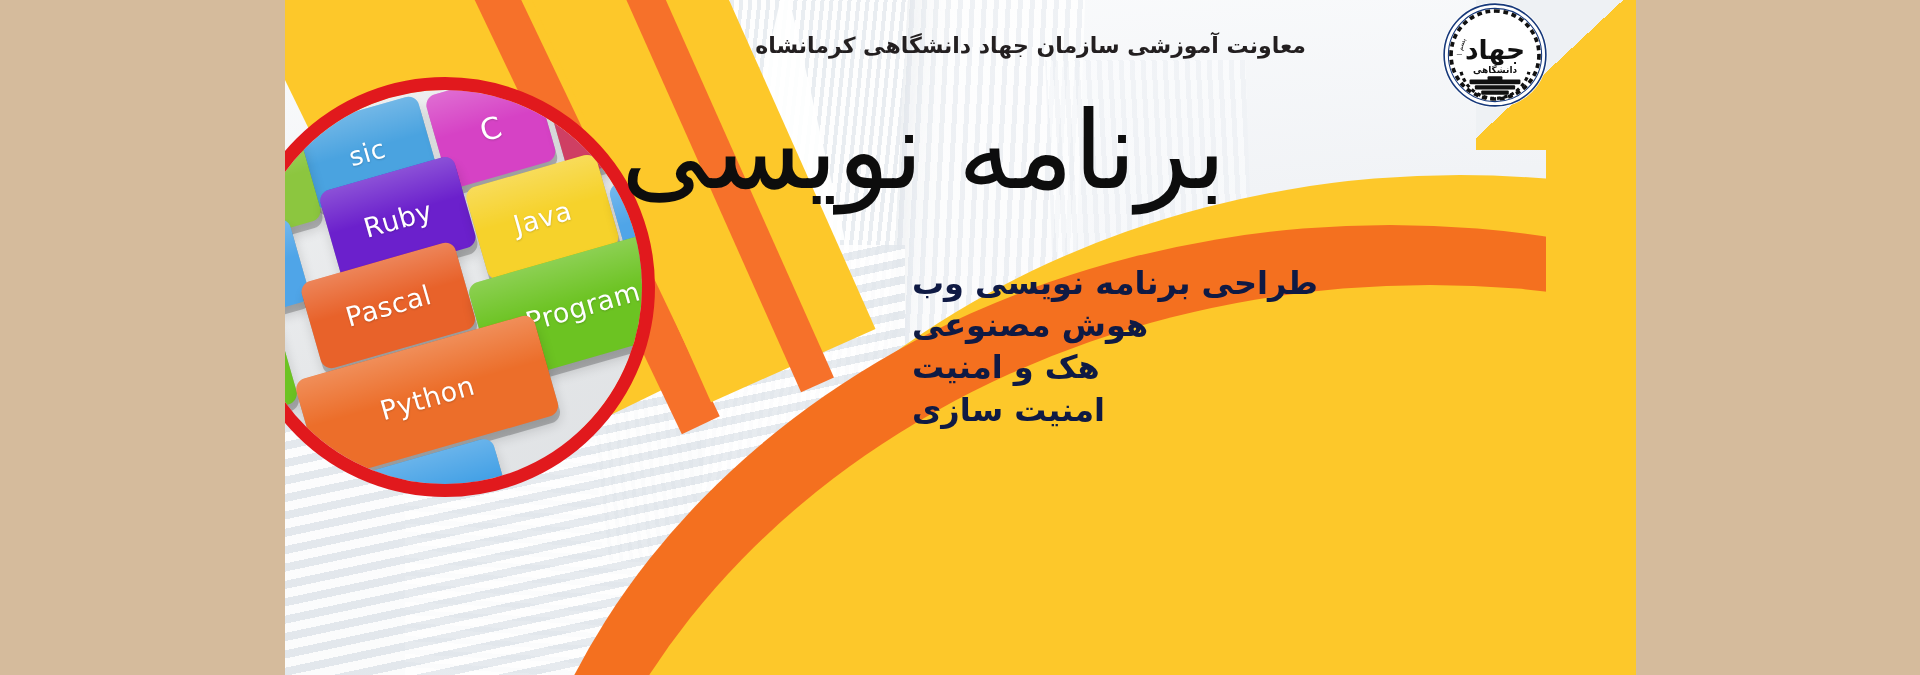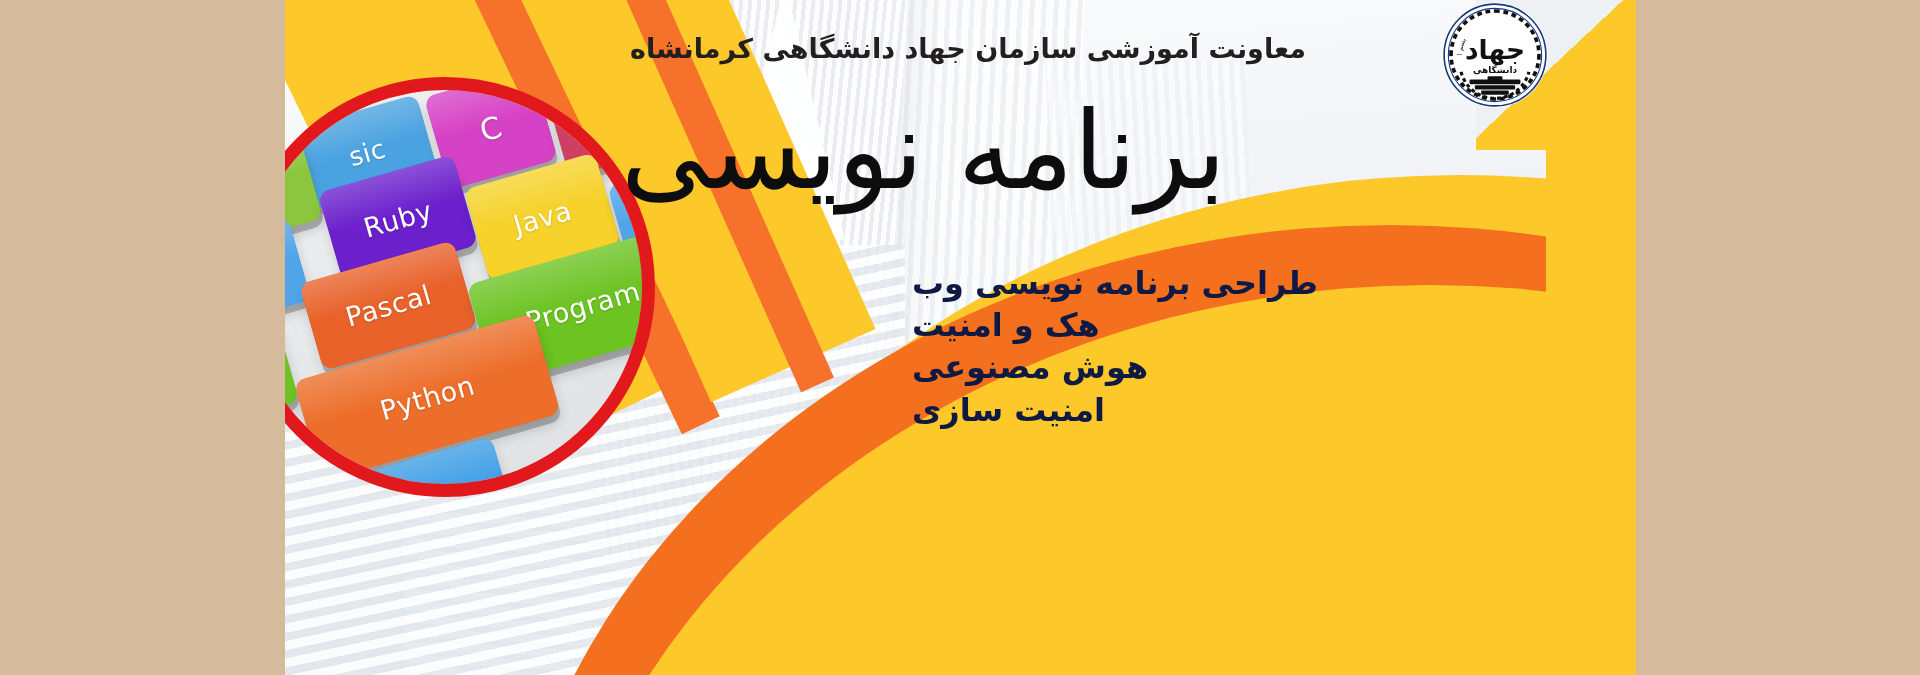--- a/index.html
+++ b/index.html
@@ -111,21 +111,21 @@
 
   
   .logo{
     position:absolute;right:88px;top:2px;width:106px;height:106px;z-index:30;
   }
   .logo svg{display:block;width:106px;height:106px;}
 
   
   .header-line{
     position:absolute;top:33px;right:330px;z-index:25;
-    font-size:27px;font-weight:700;color:#231f20;letter-spacing:.5px;
+    font-size:22px;font-weight:700;color:#231f20;letter-spacing:.5px;
     white-space:nowrap;direction:rtl;
   }
 
   
   .main-title{
     position:absolute;top:97px;right:410px;z-index:25;
     font-size:108px;font-weight:400;color:#0d0d0d;line-height:1;
     white-space:nowrap;direction:rtl;
   }
 
@@ -255,22 +255,22 @@
       </div>
       <div class="kb-ring"></div>
     </div>
 
     <div class="header-line">معاونت آموزشی سازمان جهاد دانشگاهی کرمانشاه</div>
 
     <div class="main-title">برنامه نویسی</div>
 
     <div class="course-list">
       <div class="course-item">طراحی برنامه نویسی وب</div>
+      <div class="course-item">هوش مصنوعی</div>
       <div class="course-item">هک و امنیت</div>
-      <div class="course-item">هوش مصنوعی</div>
       <div class="course-item">امنیت سازی</div>
     </div>
 
     <div class="logo">
       <svg viewBox="0 0 200 200" xmlns="http://www.w3.org/2000/svg">
         <circle cx="100" cy="100" r="99" fill="#ffffff"></circle>
         <circle cx="100" cy="100" r="96" fill="none" stroke="#16387a" stroke-width="3"></circle>
         <circle cx="100" cy="100" r="88" fill="none" stroke="#16387a" stroke-width="2"></circle>
 
         <g stroke="#111111" stroke-width="7" fill="none" stroke-linecap="butt">

